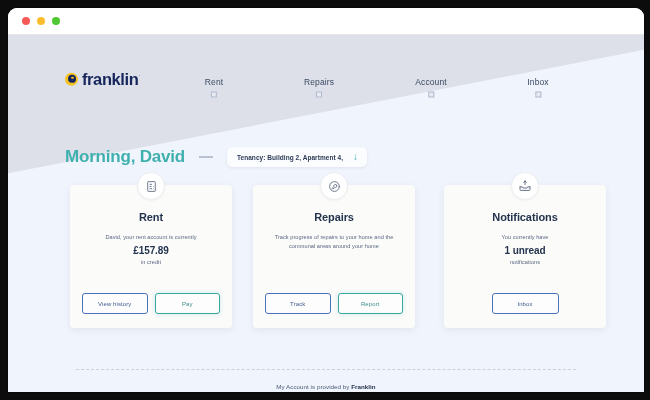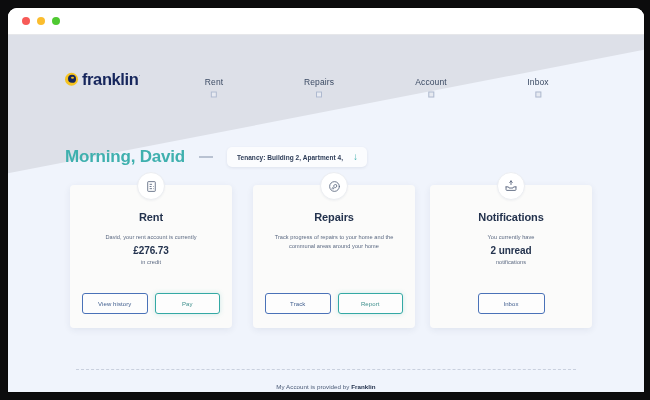--- a/index.html
+++ b/index.html
@@ -115,21 +115,21 @@
   #tenancy .arrow{color:#3fb0ae;font-size:10px;line-height:1;}
 
   
   .card{
     position:absolute;top:150px;width:162px;height:143px;
     background:#fbfbfa;border-radius:4px;
     box-shadow:0 2px 7px rgba(40,55,90,.08);
   }
   #card-rent{left:62px;}
   #card-repairs{left:245px;}
-  #card-notifications{left:422px;}
+  #card-notifications{left:436px;}
 
   .card .badge{
     position:absolute;left:50%;top:-13px;transform:translateX(-50%);
     width:26px;height:26px;border-radius:50%;
     background:#ffffff;border:1px solid #eceef2;
     display:flex;align-items:center;justify-content:center;
     box-shadow:0 1px 2px rgba(40,55,90,.05);
   }
   .card .badge svg{display:block;}
 
@@ -235,21 +235,21 @@
             <line x1="8.5" y1="8" x2="13" y2="8"></line>
             <line x1="8.5" y1="12" x2="12" y2="12"></line>
             <line x1="8.5" y1="16" x2="13" y2="16"></line>
             <circle cx="16" cy="12" r=".9" fill="#5c6880" stroke="none"></circle>
             <circle cx="16" cy="16" r=".9" fill="#5c6880" stroke="none"></circle>
           </svg>
         </div>
         <h3>Rent</h3>
         <div class="body">
           <div class="line">David, your rent account is currently</div>
-          <div class="big">£276.73</div>
+          <div class="big">£157.89</div>
           <div class="line">in credit</div>
         </div>
         <div class="actions">
           <div class="btn blue">View history</div>
           <div class="btn teal">Pay</div>
         </div>
       </div>
 
       <div class="card" id="card-repairs">
         <div class="badge">
@@ -273,21 +273,21 @@
         <div class="badge">
           <svg width="14" height="14" viewBox="0 0 24 24" fill="none" stroke="#5c6880" stroke-width="1.6" stroke-linecap="round" stroke-linejoin="round">
             <path d="M3.5 13.5V18a1.5 1.5 0 0 0 1.5 1.5h14a1.5 1.5 0 0 0 1.5-1.5v-4.5"></path>
             <path d="M3.5 13.5h4l1.2 2h6.6l1.2-2h4"></path>
             <path d="M12 3.5v6M12 3.5 9.8 5.9M12 3.5l2.2 2.4"></path>
           </svg>
         </div>
         <h3>Notifications</h3>
         <div class="body">
           <div class="line">You currently have</div>
-          <div class="big">2 unread</div>
+          <div class="big">1 unread</div>
           <div class="line">notifications</div>
         </div>
         <div class="actions">
           <div class="btn blue solo">Inbox</div>
         </div>
       </div>
 
       <div id="divider"></div>
       <div id="footer">
         <div class="f1"><span>My Account is provided by </span><b>Franklin</b></div>

